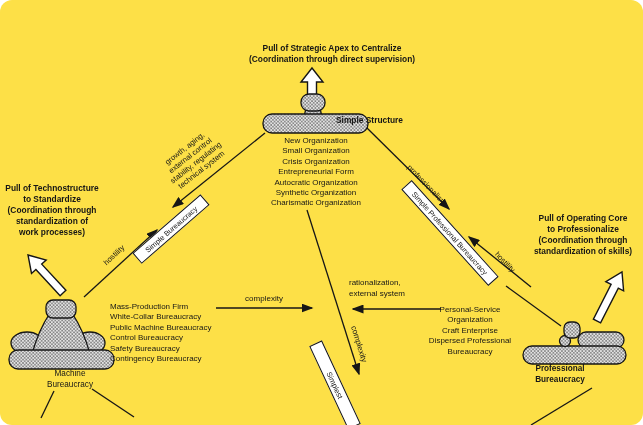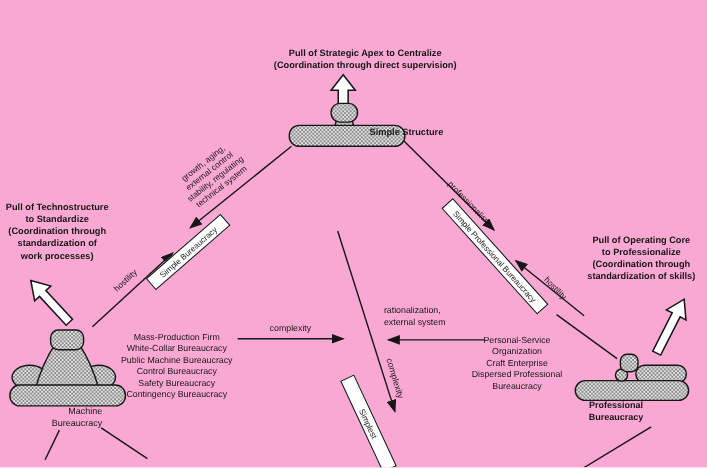--- a/index.html
+++ b/index.html
@@ -1,23 +1,23 @@
 <!DOCTYPE html>
 <html><head>
 <meta charset="utf-8">
 <style>
   html,body{margin:0;padding:0;background:#fff;}
-  .stage{position:relative;width:643px;height:425px;background:#f9a8d4;overflow:hidden;
-         font-family:"Liberation Sans",sans-serif;color:#161616;}
+  .stage{position:relative;width:643px;height:425px;background:#fde047;overflow:hidden;
+         font-family:"Liberation Sans",sans-serif;color:#161616;border-radius:12px;}
   .stage svg.layer{position:absolute;left:0;top:0;z-index:1;}
   .t{position:absolute;white-space:pre-line;z-index:3;color:#161616;}
   .ctr{text-align:center;transform:translate(-50%,0);}
   .bold{font-weight:bold;}
   .pull{font-size:8.4px;font-weight:bold;line-height:11px;text-align:center;transform:translate(-50%,0);}
-  .list{font-size:8px;line-height:10.4px;text-align:center;}
+  .list{font-size:8px;line-height:10.4px;}
   .nodelabel{font-size:8.2px;line-height:10.8px;text-align:center;transform:translate(-50%,0);}
   .diag{font-size:7.6px;line-height:9px;text-align:center;white-space:pre-line;position:absolute;z-index:3;}
   .hybrid{position:absolute;z-index:4;border:1.2px solid #161616;background:#fff;
           font-size:7.4px;line-height:1;white-space:nowrap;text-align:center;
           padding:2.5px 4px 2px 4px;}
 </style>
 </head>
 <body>
 
 <div class="stage">
@@ -77,40 +77,47 @@
         <rect x="564" y="322" width="16" height="16" rx="6"></rect>
       </g>
     </g>
   </svg>
 
   <div class="t pull" style="left:332px;top:43px;width:250px;">Pull of Strategic Apex to Centralize
 (Coordination through direct supervision)</div>
 
   <div class="t bold" style="left:336px;top:97px;font-size:8.4px;margin-top:18px;">Simple Structure</div>
 
+  <div class="t list ctr" style="left:316px;top:136px;text-align:center;">New Organization
+Small Organization
+Crisis Organization
+Entrepreneurial Form
+Autocratic Organization
+Synthetic Organization
+Charismatic Organization</div>
 
   <div class="t pull" style="left:52px;top:183px;width:120px;">Pull of Technostructure
 to Standardize
 (Coordination through
 standardization of
 work processes)</div>
 
   <div class="t pull" style="left:583px;top:213px;width:124px;">Pull of Operating Core
 to Professionalize
 (Coordination through
 standardization of skills)</div>
 
   <div class="t list" style="left:110px;top:302px;">Mass-Production Firm
 White-Collar Bureaucracy
 Public Machine Bureaucracy
 Control Bureaucracy
 Safety Bureaucracy
 Contingency Bureaucracy</div>
 
-  <div class="t nodelabel" style="left:70px;top:369px;text-align:right;">Machine
+  <div class="t nodelabel" style="left:70px;top:369px;">Machine
 Bureaucracy</div>
 
   <div class="t list ctr" style="left:470px;top:305px;">Personal-Service
 Organization
 Craft Enterprise
 Dispersed Professional
 Bureaucracy</div>
 
   <div class="t nodelabel" style="left:560px;top:364px;font-weight:bold;">Professional
 Bureaucracy</div>

